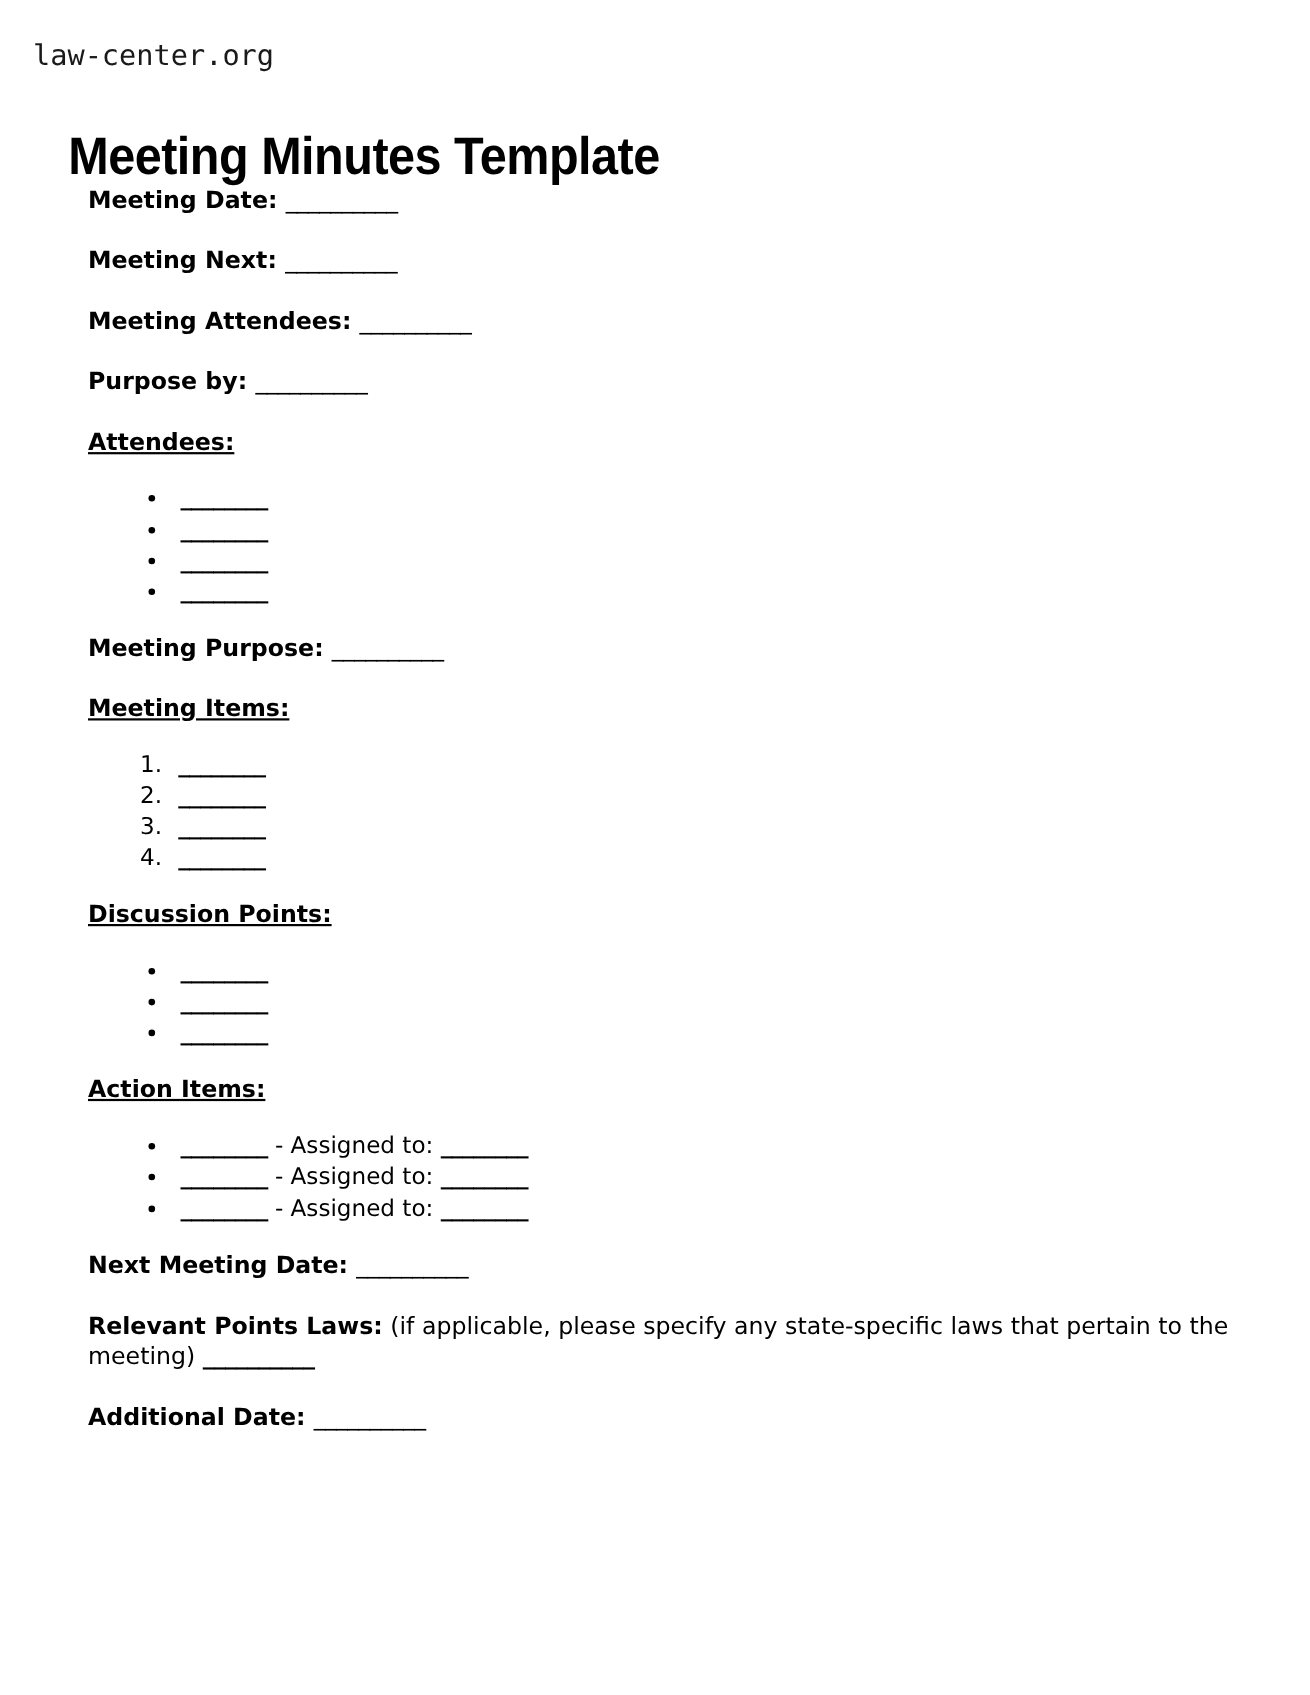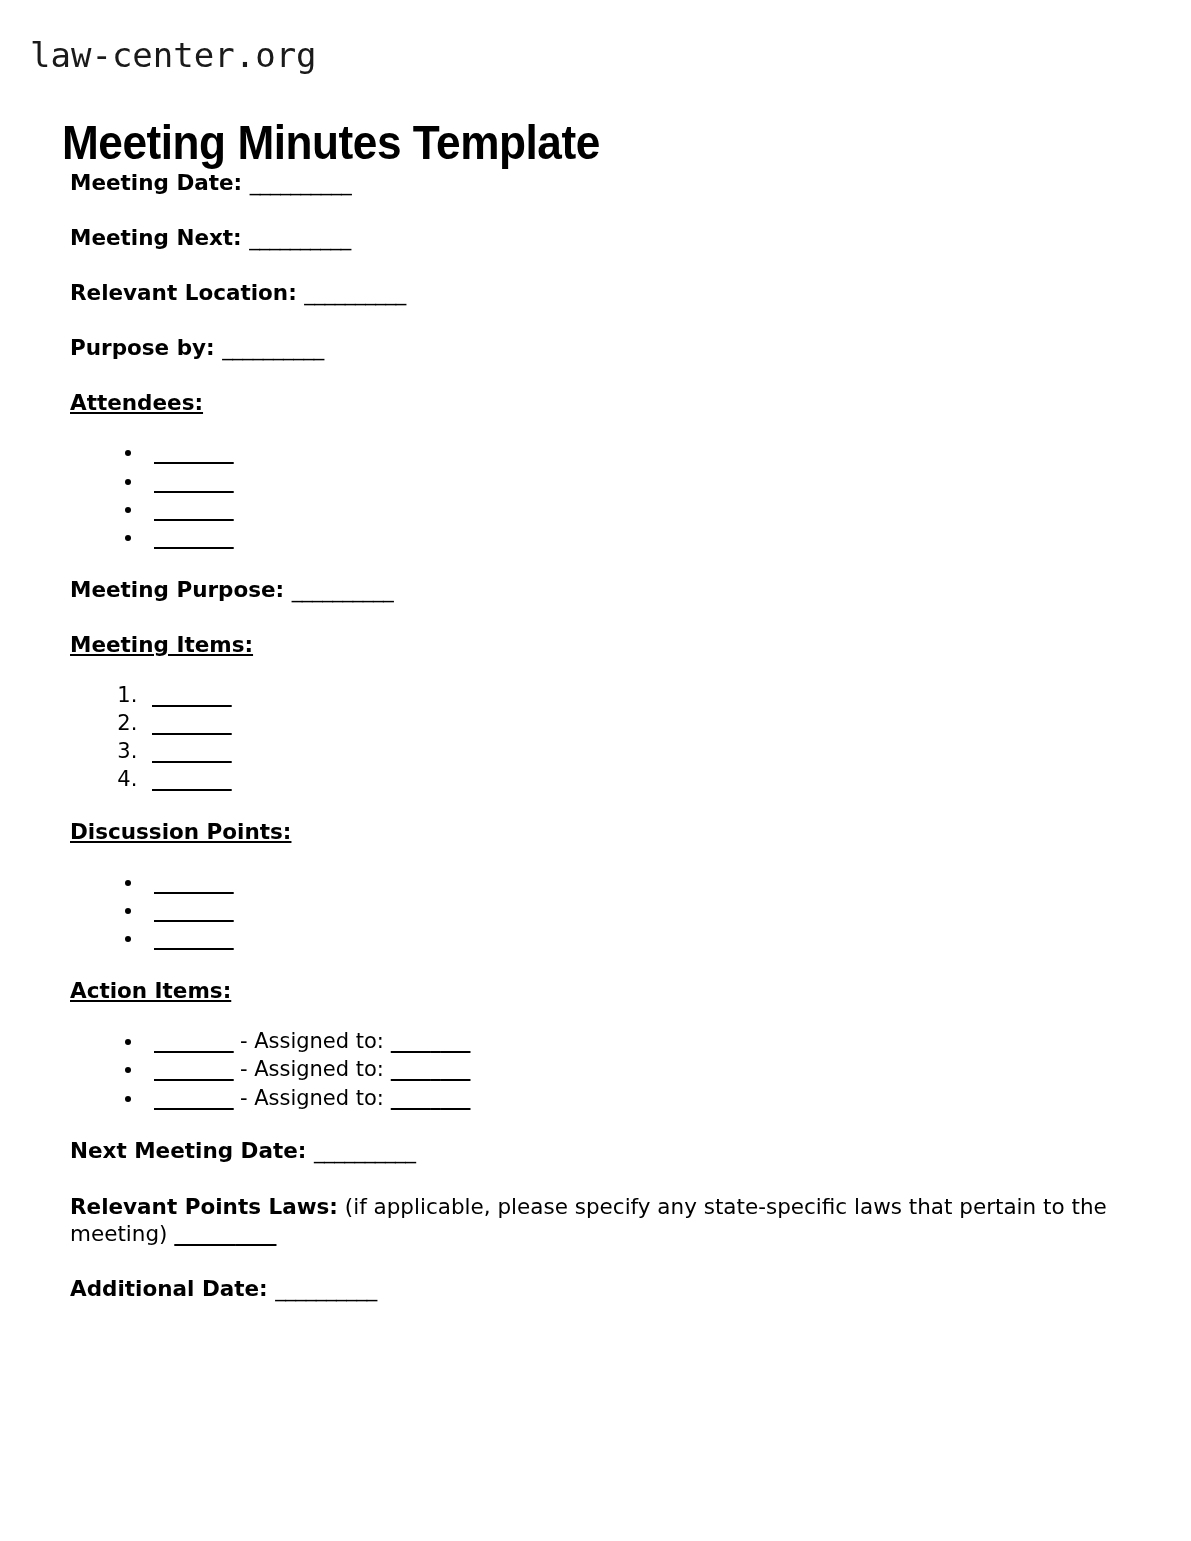--- a/index.html
+++ b/index.html
@@ -22,21 +22,21 @@
     inset: 0;
     background: #ffffff;
   }
 
   
   .site-url {
     position: absolute;
     left: 30px;
     top: 38px;
     font-family: "DejaVu Sans Mono", monospace;
-    font-size: 34px;
+    font-size: 26px;
     font-weight: 400;
     letter-spacing: 0px;
     line-height: 1;
     color: #1a1a1a;
     white-space: nowrap;
   }
   .doc-title {
     position: absolute;
     left: 62px;
     top: 85px;
@@ -47,21 +47,21 @@
     letter-spacing: -0.5px;
     transform: scaleX(0.92);
     transform-origin: left top;
     white-space: nowrap;
     color: #000000;
   }
 
   
   .content {
     position: absolute;
-    left: 70px;
+    left: 80px;
     top: 170px;
     width: 1060px;
   }
 
   .field-row {
     font-size: 21.5px;
     font-weight: bold;
     line-height: 1.25;
     margin-bottom: 28px;
     color: #000000;
@@ -142,21 +142,21 @@
       <span>Meeting Date:</span>
       <span class="blank">__________</span>
     </div>
 
     <div class="field-row">
       <span>Meeting Next:</span>
       <span class="blank">__________</span>
     </div>
 
     <div class="field-row">
-      <span>Relevant Location:</span>
+      <span>Meeting Attendees:</span>
       <span class="blank">__________</span>
     </div>
 
     <div class="field-row">
       <span>Purpose by:</span>
       <span class="blank">__________</span>
     </div>
 
     <div class="section-head">Attendees:</div>
     <ul class="doc-list">

